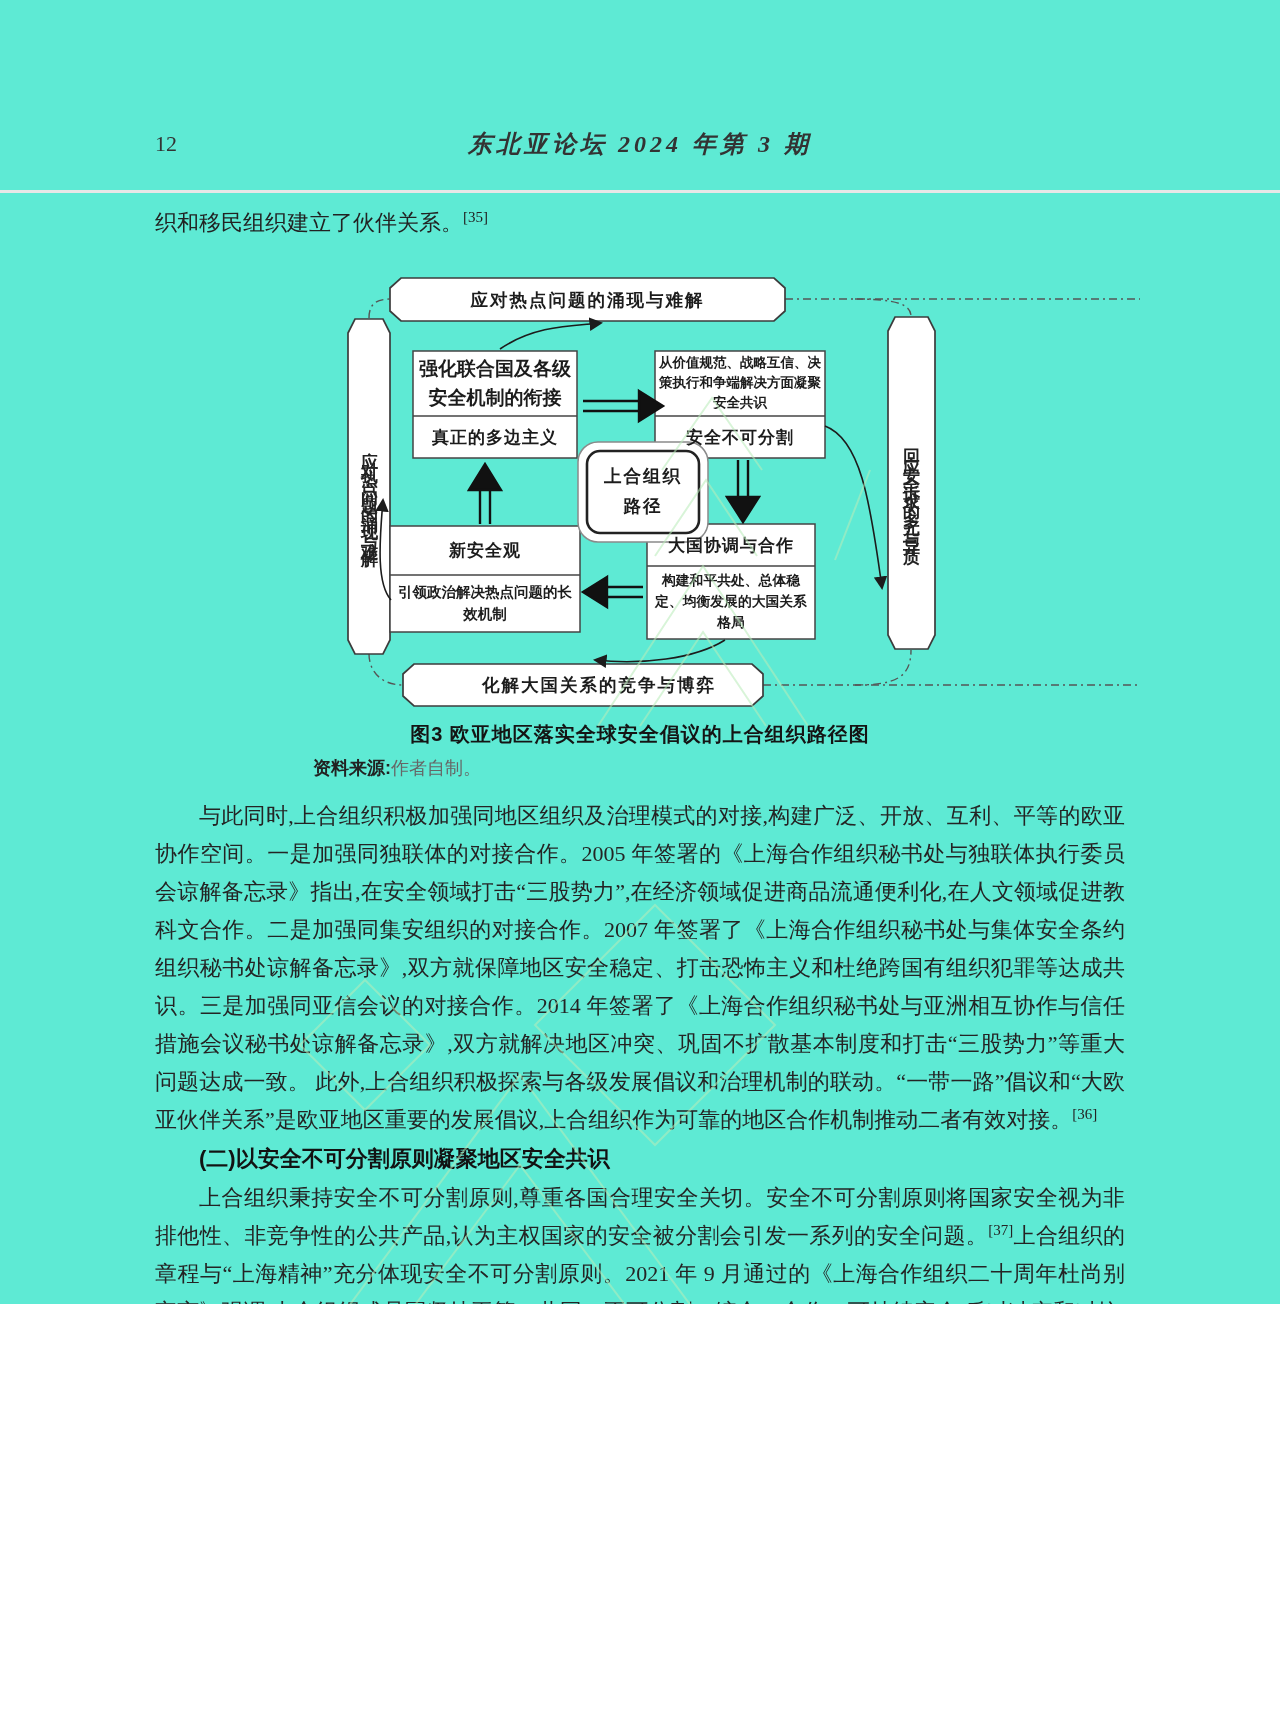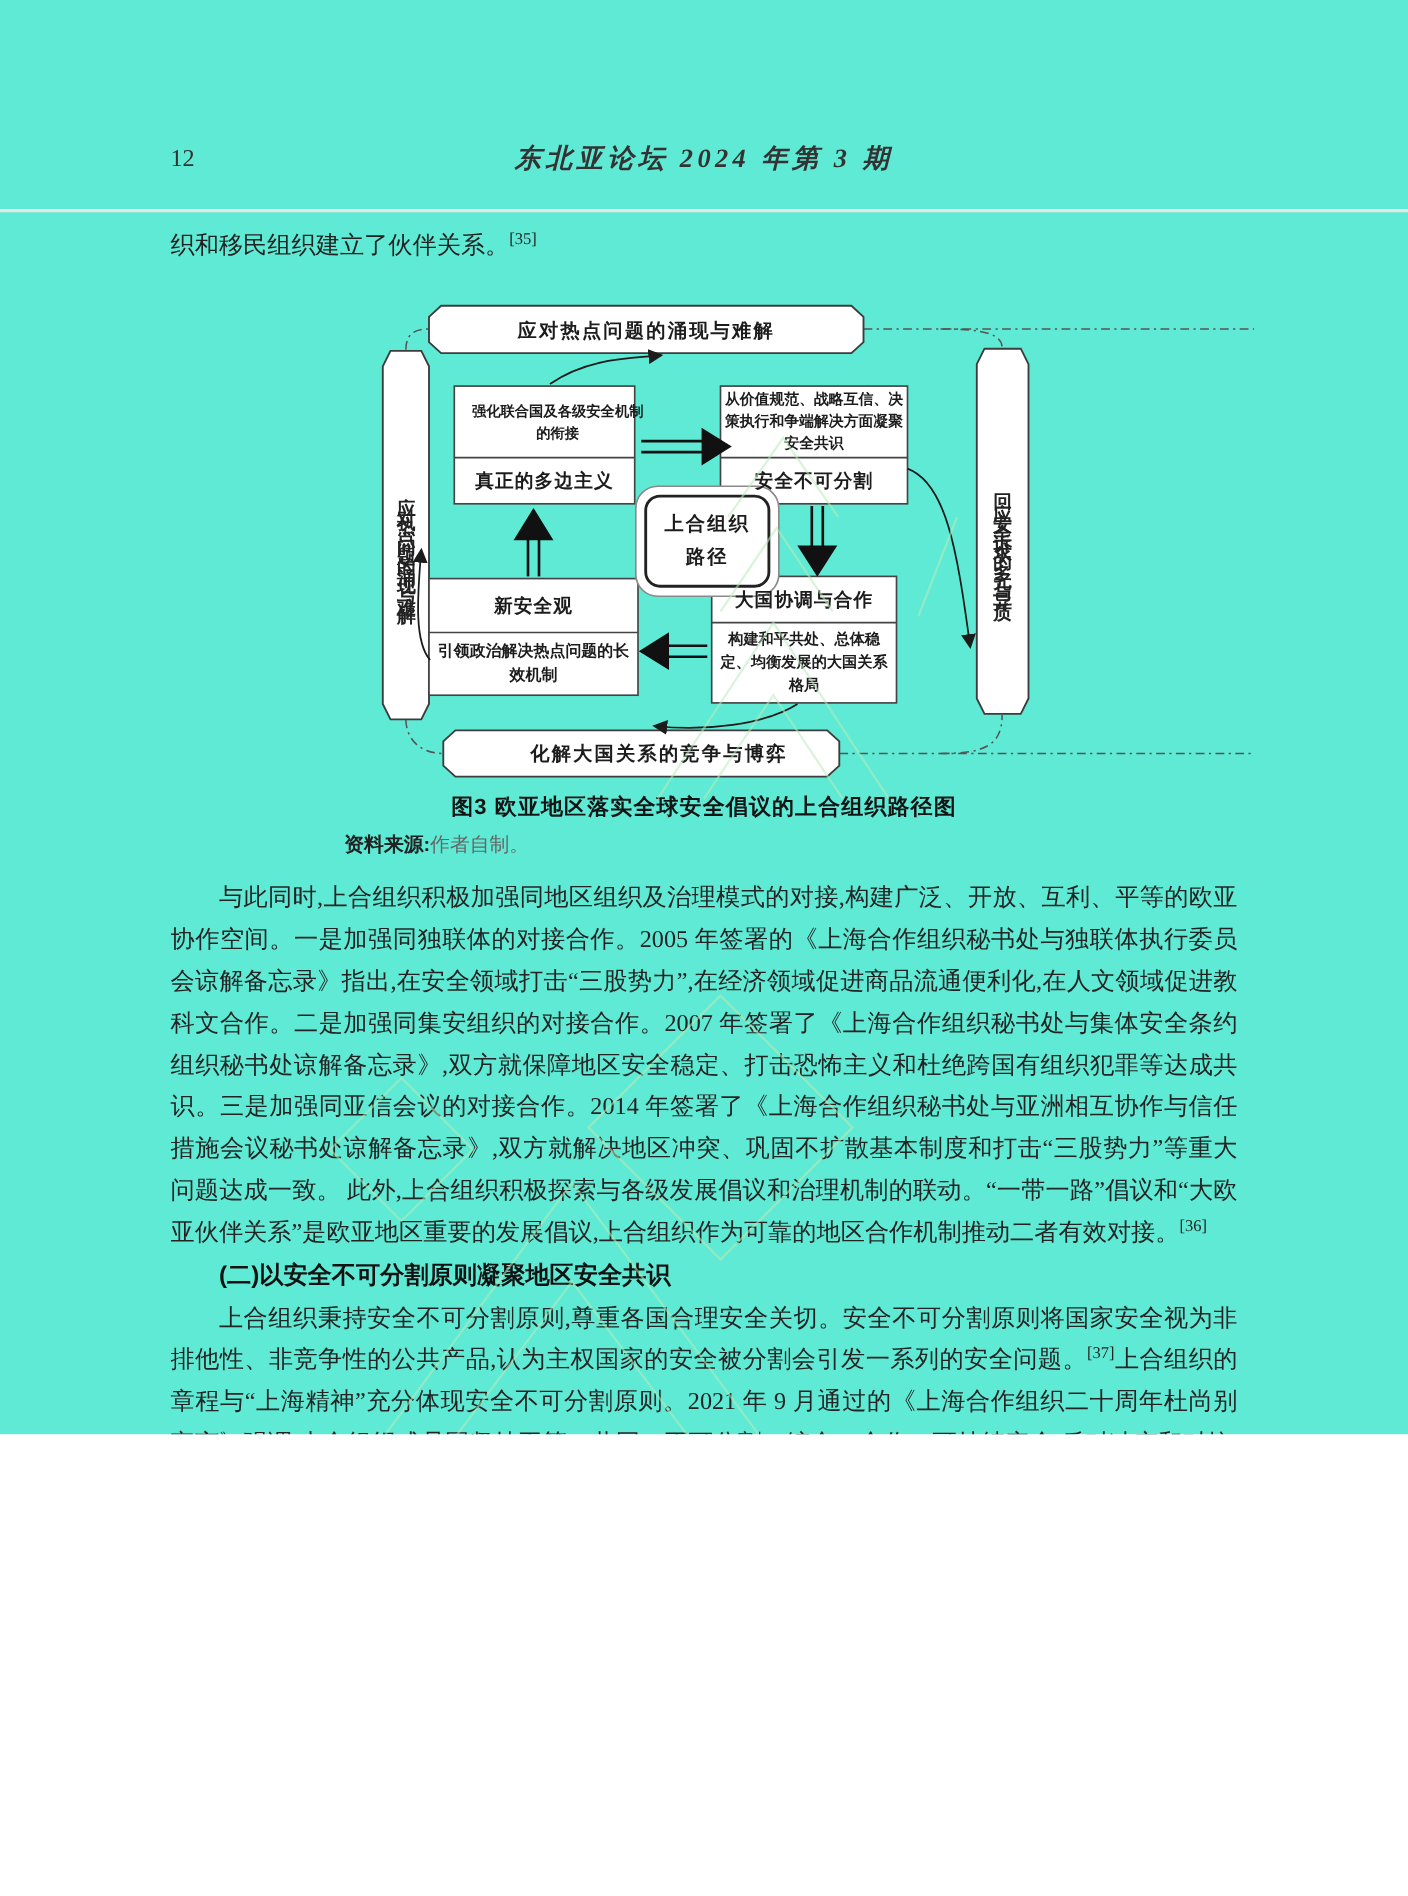--- a/index.html
+++ b/index.html
@@ -113,21 +113,21 @@
           <path d="M 430,386 C 400,405 346,411 300,406" marker-end="url(#ah)"></path>
           <path d="M 96,346 C 82,330 84,292 88,246" marker-end="url(#ah)"></path>
         </g>
       </svg>
 
       <div class="dg-label dg-banner" style="left:95px;top:24px;width:395px;height:43px;">应对热点问题的涌现与难解</div>
       <div class="dg-label dg-banner" style="left:108px;top:410px;width:360px;height:42px;padding-left:16px;">化解大国关系的竞争与博弈</div>
       <div class="dg-vert" style="position:absolute;left:53px;top:65px;width:42px;height:335px;line-height:42px;">应对热点问题的涌现与难解</div>
       <div class="dg-vert" style="position:absolute;left:593px;top:63px;width:47px;height:332px;line-height:47px;">回应安全诉求的多元与异质</div>
 
-      <div class="dg-label dg-desc" style="left:120px;top:99px;width:160px;height:61px;font-size:13px;padding-left:12px;">强化联合国及各级安全机制的衔接</div>
+      <div class="dg-label dg-desc" style="left:120px;top:99px;width:160px;height:61px;font-size:19px;">强化联合国及各级安全机制的衔接</div>
       <div class="dg-label dg-main" style="left:118px;top:162px;width:164px;height:42px;">真正的多边主义</div>
 
       <div class="dg-label dg-desc" style="left:363px;top:98px;width:164px;height:62px;font-size:13.5px;">从价值规范、战略互信、决策执行和争端解决方面凝聚安全共识</div>
       <div class="dg-label dg-main" style="left:360px;top:162px;width:170px;height:42px;">安全不可分割</div>
 
       <div class="dg-label dg-desc" style="left:100px;top:321px;width:180px;height:57px;font-size:14.5px;">引领政治解决热点问题的长效机制</div>
       <div class="dg-label dg-main" style="left:95px;top:272px;width:190px;height:49px;">新安全观</div>
 
       <div class="dg-label dg-main" style="left:352px;top:270px;width:168px;height:42px;">大国协调与合作</div>
       <div class="dg-label dg-desc" style="left:356px;top:312px;width:160px;height:73px;font-size:13.8px;">构建和平共处、总体稳定、均衡发展的大国关系格局</div>

